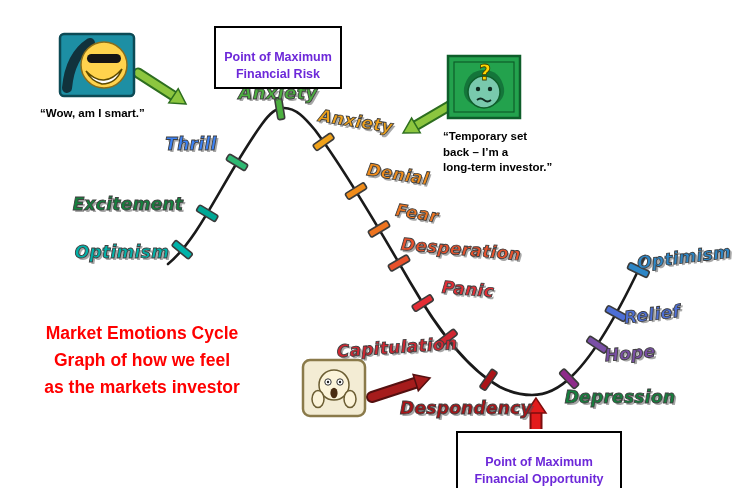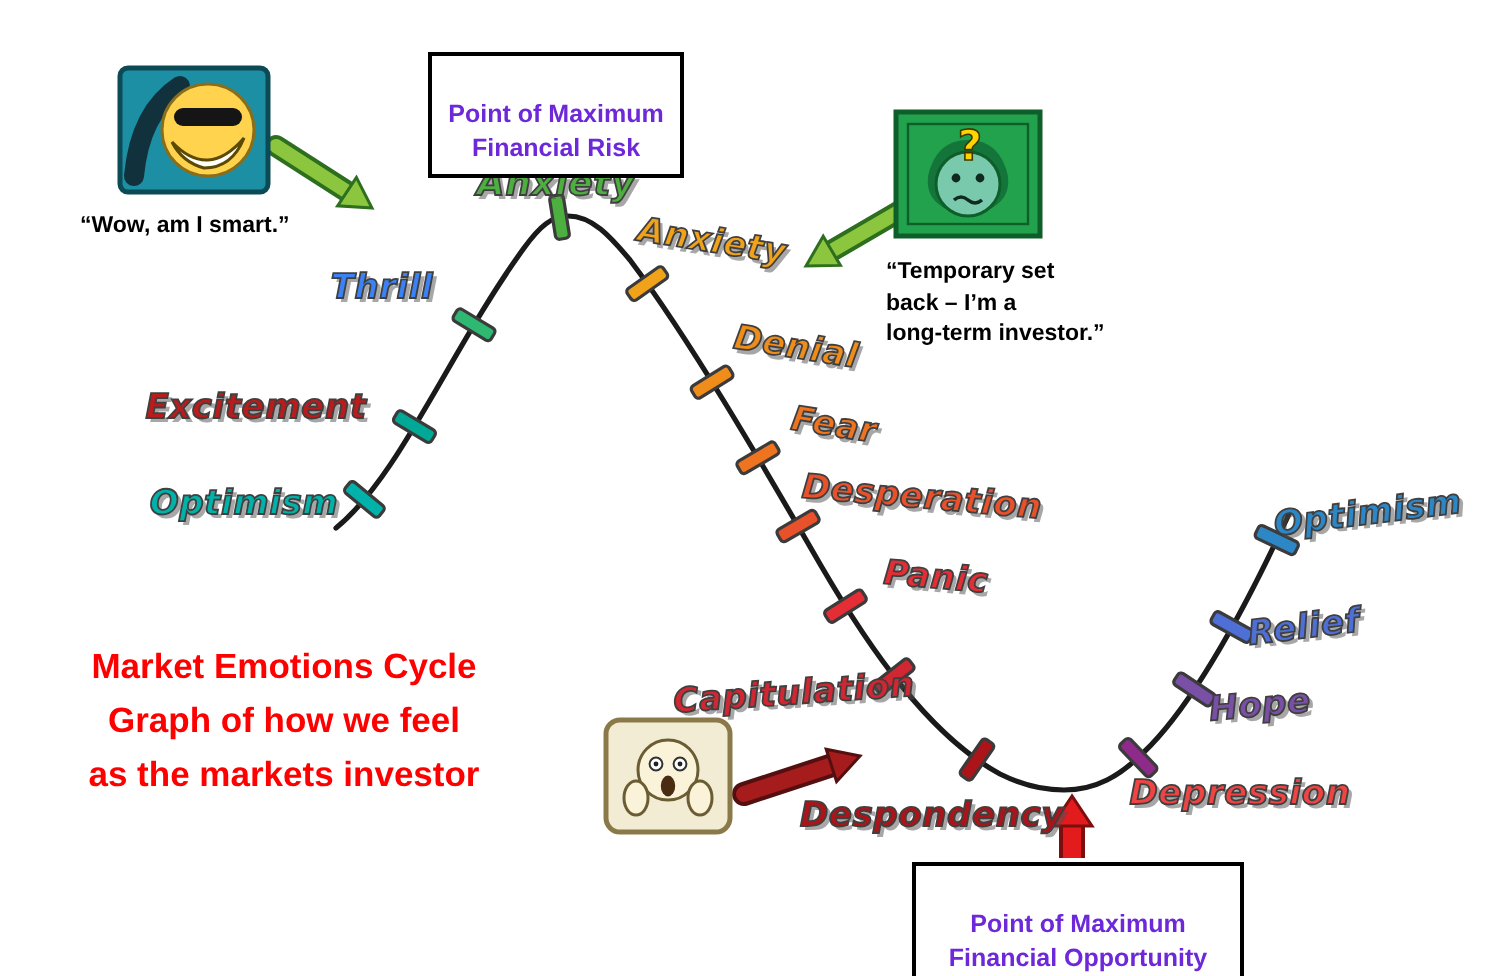--- a/index.html
+++ b/index.html
@@ -119,31 +119,31 @@
       <circle cx="25" cy="22" r="1.2" fill="#222"></circle>
       <circle cx="37" cy="22" r="1.2" fill="#222"></circle>
       <ellipse cx="31" cy="33" rx="3.6" ry="5.2" fill="#4a2c12"></ellipse>
       <ellipse cx="15" cy="39" rx="6" ry="8.5" fill="#fbf3d9" stroke="#6b5d33" stroke-width="1.5"></ellipse>
       <ellipse cx="47" cy="39" rx="6" ry="8.5" fill="#fbf3d9" stroke="#6b5d33" stroke-width="1.5"></ellipse>
     </g>
   </svg>
 
   <div class="layer">
       <div class="emotion-label" style="left: 122px; top: 252px; color: rgb(0, 178, 169); transform: translate(-50%, -50%) rotate(0deg);">Optimism</div>
-      <div class="emotion-label" style="left: 128px; top: 204px; color: #b91c1c; transform: translate(-50%, -50%) rotate(0deg);">Excitement</div>
+      <div class="emotion-label" style="left: 128px; top: 204px; color: #15803d; transform: translate(-50%, -50%) rotate(0deg);">Excitement</div>
       <div class="emotion-label" style="left: 191px; top: 144px; color: #3b82f6; transform: translate(-50%, -50%) rotate(0deg);">Thrill</div>
       <div class="emotion-label" style="left: 278px; top: 92px; color: rgb(76, 175, 63); font-size: 18px; transform: translate(-50%, -50%) rotate(0deg);">Anxiety</div>
       <div class="emotion-label" style="left: 356px; top: 121px; color: rgb(240, 162, 26); transform: translate(-50%, -50%) rotate(9deg);">Anxiety</div>
       <div class="emotion-label" style="left: 398px; top: 174px; color: rgb(240, 140, 26); transform: translate(-50%, -50%) rotate(9deg);">Denial</div>
       <div class="emotion-label" style="left: 417px; top: 213px; color: rgb(238, 116, 32); transform: translate(-50%, -50%) rotate(9deg);">Fear</div>
       <div class="emotion-label" style="left: 461px; top: 249px; color: rgb(233, 81, 43); transform: translate(-50%, -50%) rotate(5deg);">Desperation</div>
       <div class="emotion-label" style="left: 468px; top: 289px; color: rgb(228, 45, 53); transform: translate(-50%, -50%) rotate(5deg);">Panic</div>
       <div class="emotion-label" style="left: 397px; top: 347px; color: rgb(208, 39, 50); transform: translate(-50%, -50%) rotate(-4deg);">Capitulation</div>
       <div class="emotion-label" style="left: 466px; top: 408px; color: rgb(171, 20, 24); transform: translate(-50%, -50%) rotate(0deg);">Despondency</div>
-      <div class="emotion-label" style="left: 620px; top: 397px; color: #ef4444; transform: translate(-50%, -50%) rotate(0deg);">Depression</div>
+      <div class="emotion-label" style="left: 620px; top: 397px; color: #15803d; transform: translate(-50%, -50%) rotate(0deg);">Depression</div>
       <div class="emotion-label" style="left: 630px; top: 353px; color: rgb(122, 79, 166); transform: translate(-50%, -50%) rotate(-5deg);">Hope</div>
       <div class="emotion-label" style="left: 652px; top: 314px; color: rgb(77, 111, 214); transform: translate(-50%, -50%) rotate(-7deg);">Relief</div>
       <div class="emotion-label" style="left: 684px; top: 257px; color: rgb(45, 134, 198); transform: translate(-50%, -50%) rotate(-7deg);">Optimism</div>
     </div>
 
   <div class="callout" style="left:214px; top:26px; width:128px;">
     <span>Point of Maximum
 Financial Risk</span>
   </div>
   <div class="callout" style="left:456px; top:431px; width:166px;">

